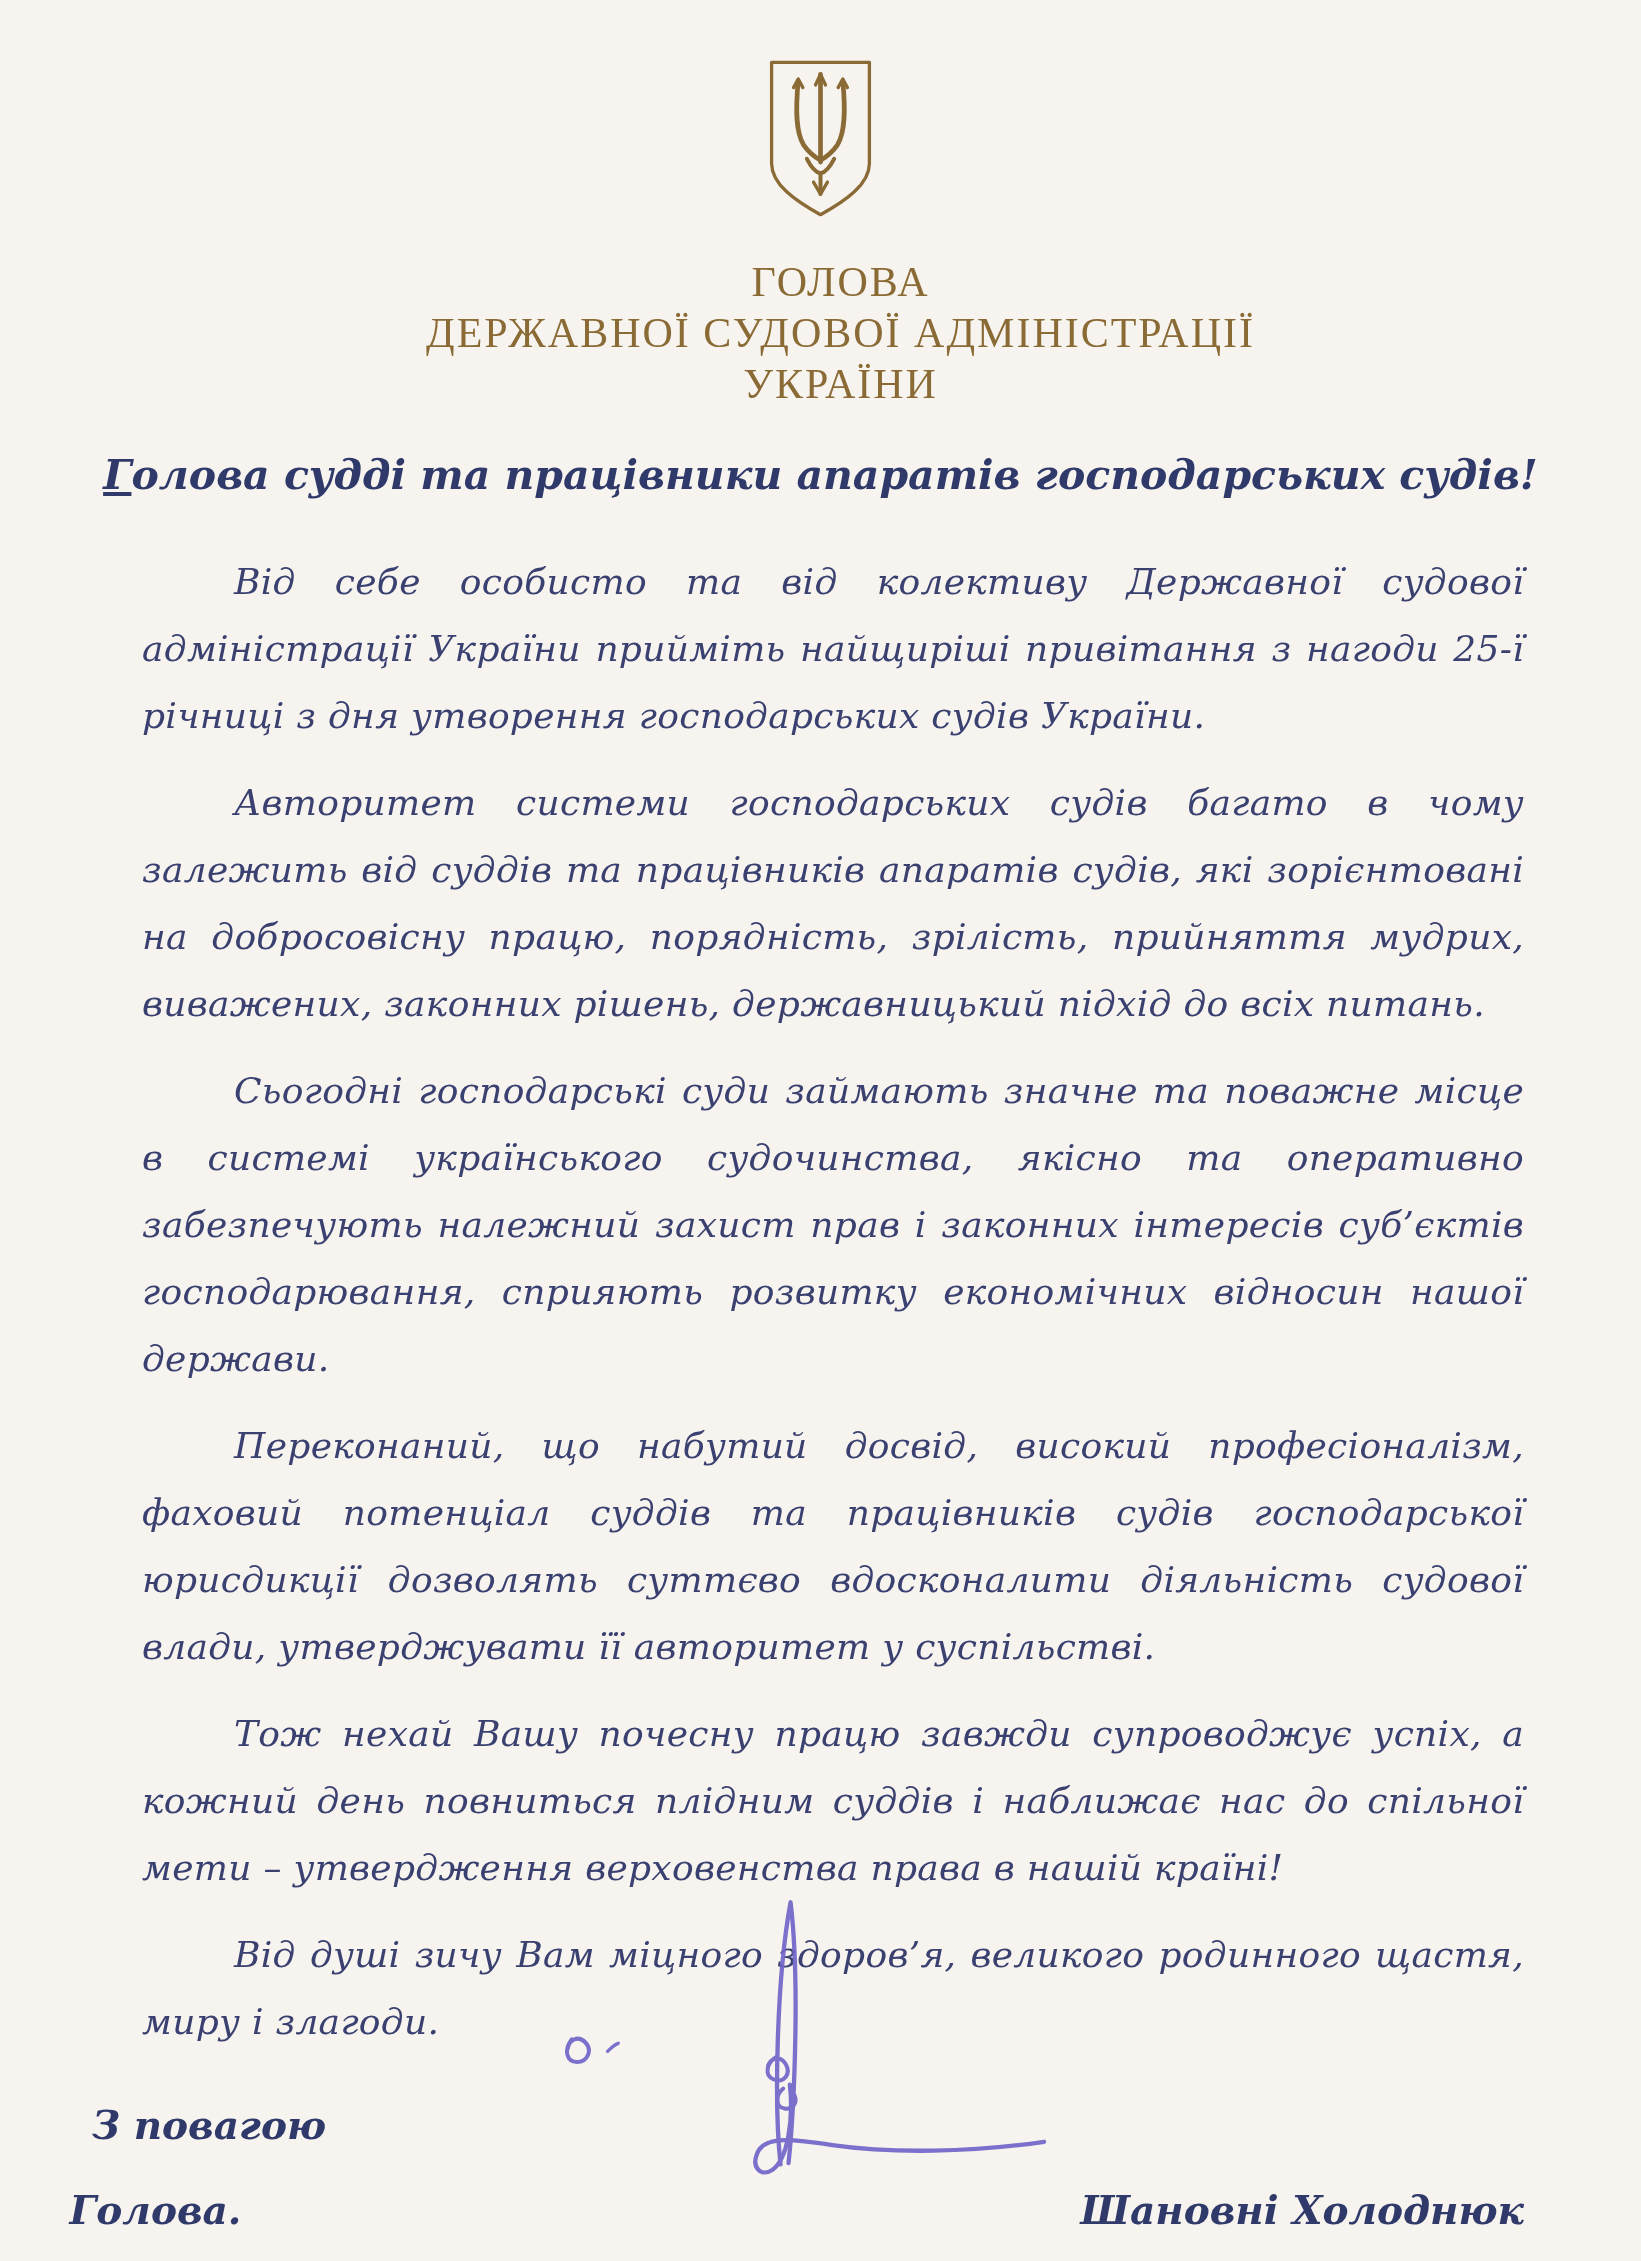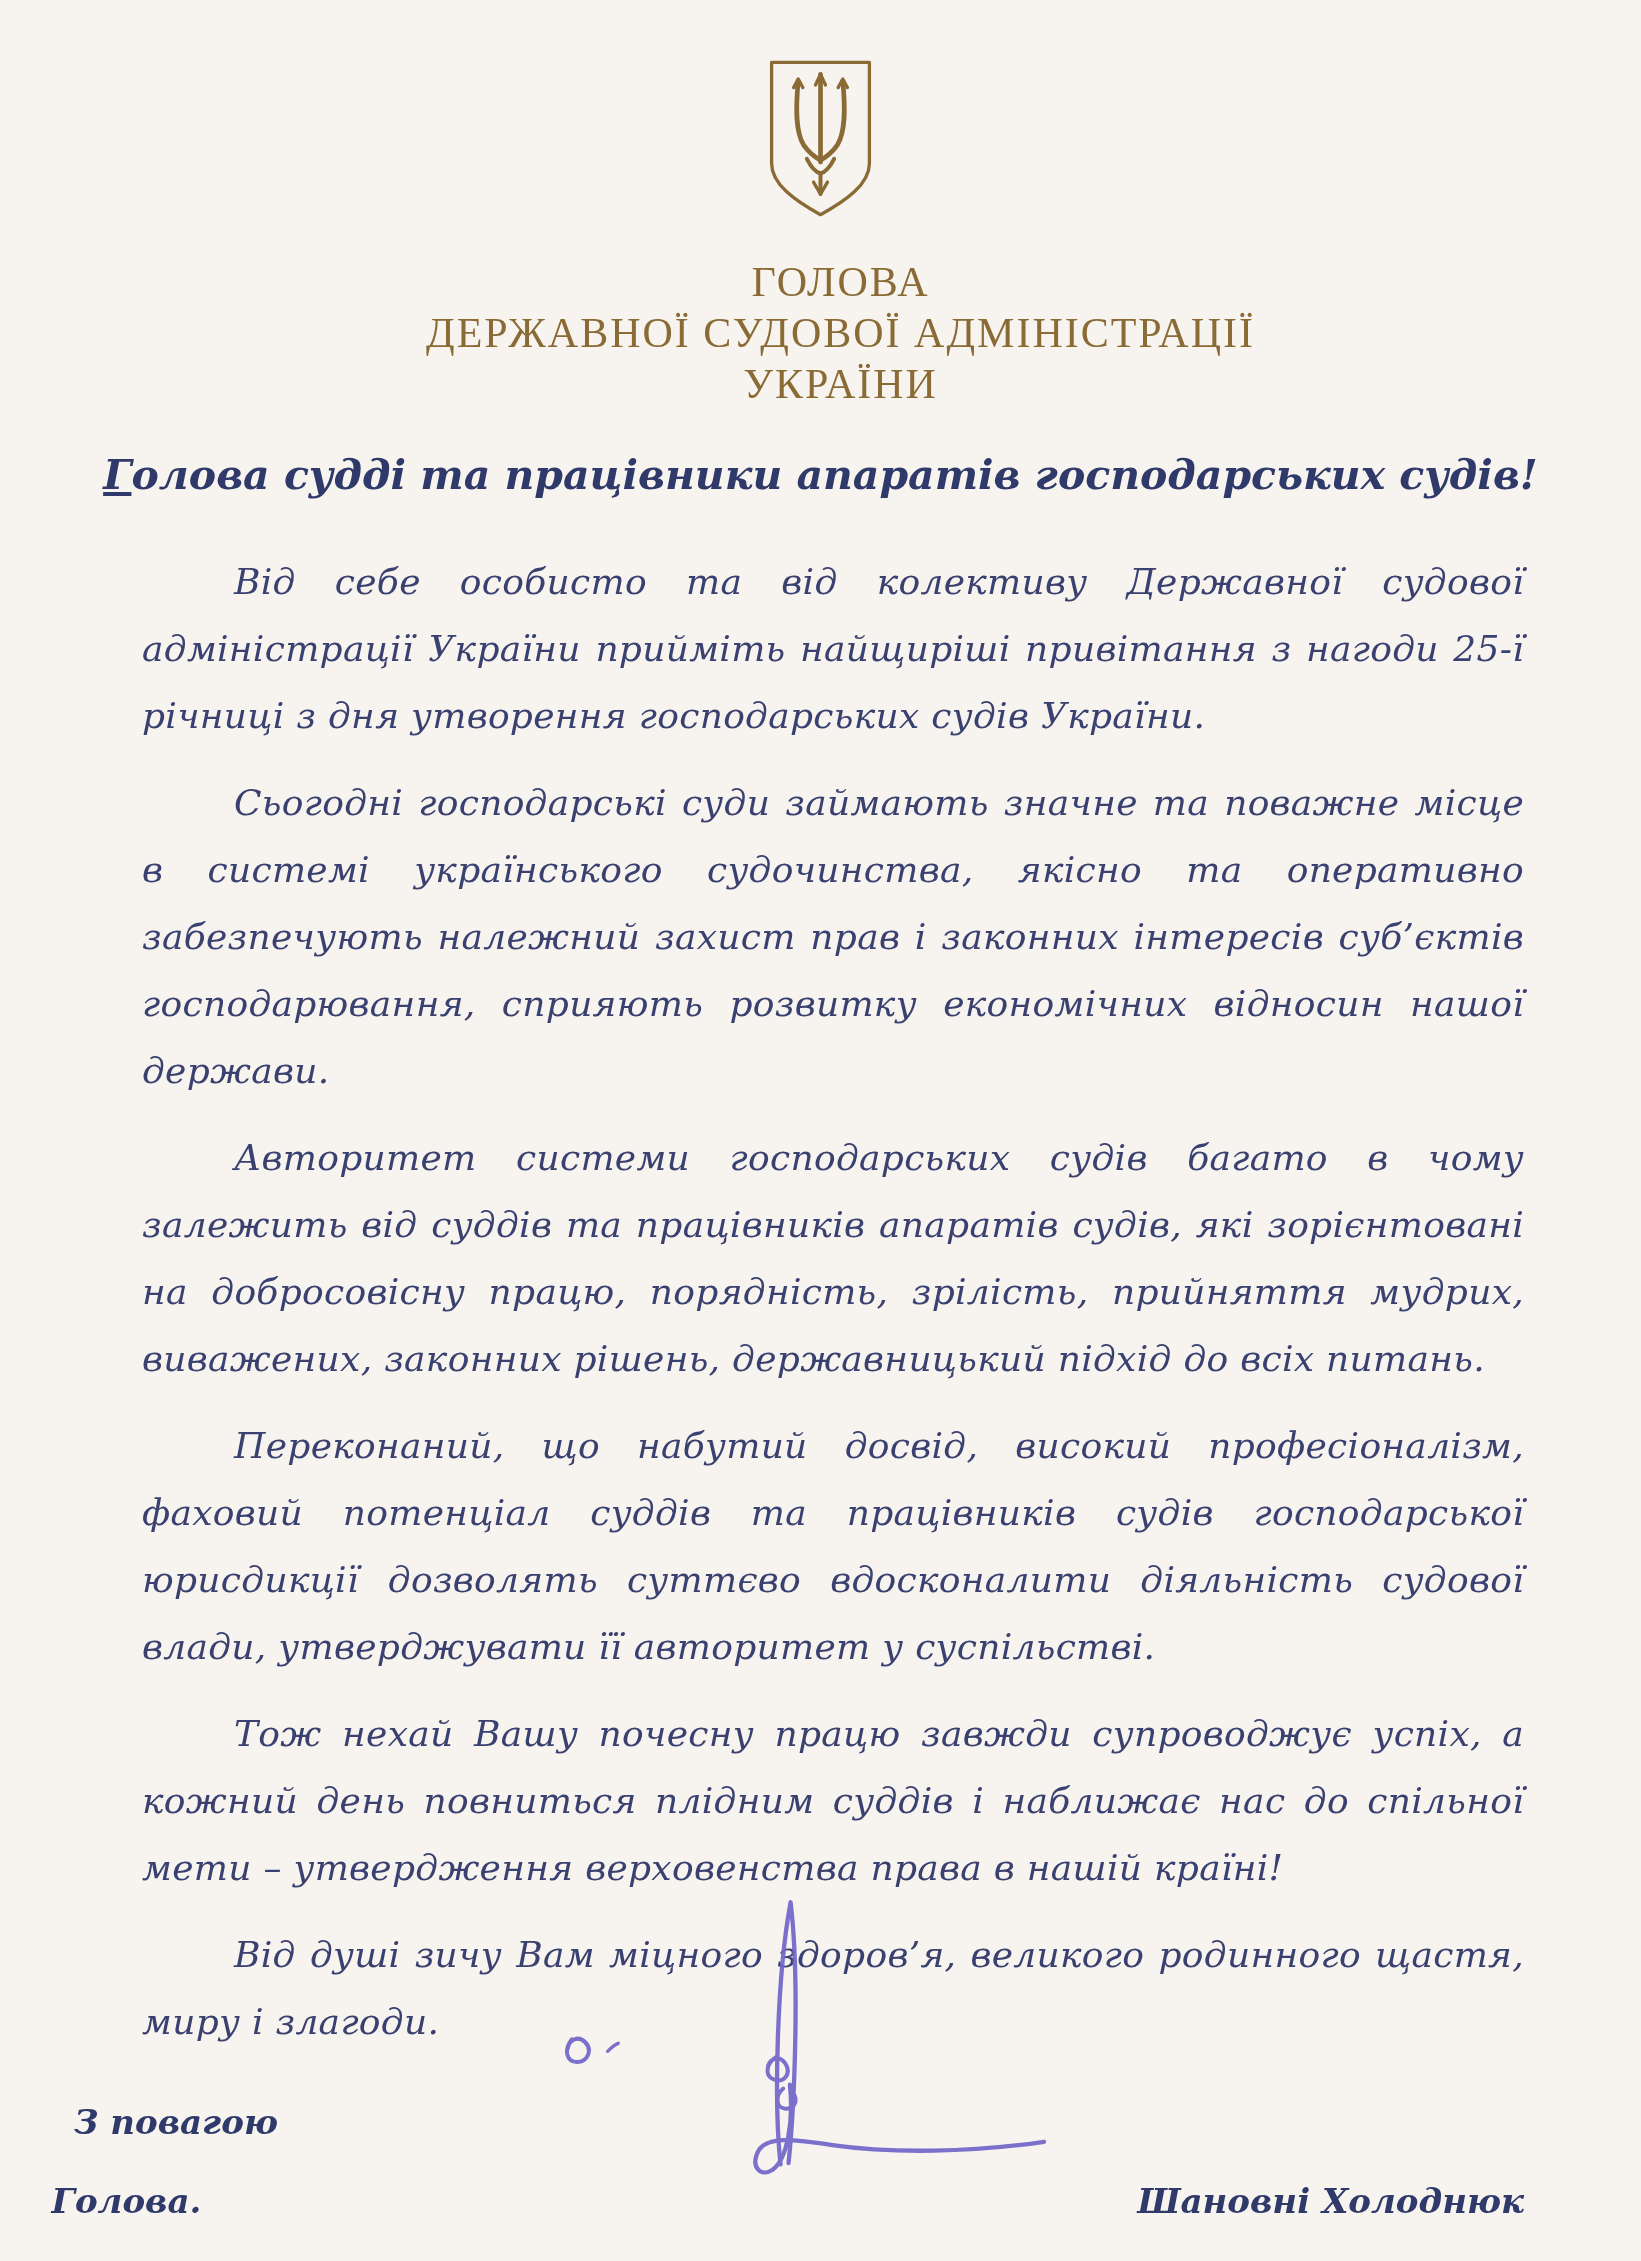--- a/index.html
+++ b/index.html
@@ -54,25 +54,25 @@
     line-height:67px;
     color:#3a4170;
     text-align:justify;
     text-indent:92px;
     letter-spacing:0.3px;
   }
   p.body-par:first-of-type{ margin-top:43px; }
   
   .closing{
     margin-top:47px;
-    padding:0 117px 0 70px;
+    padding:0 117px 0 88px;
     font-family:"DejaVu Serif", serif;
     font-style:italic;
     font-weight:bold;
-    font-size:34px;
+    font-size:39px;
     color:#2f3a6a;
   }
   .regards{ margin-left:4px; }
   .sign-row{
     display:flex;
     justify-content:space-between;
     align-items:flex-start;
     margin-top:39px;
     margin-left:-18.6px;
   }
@@ -107,22 +107,22 @@
   <div class="gold-header">
     <div>ГОЛОВА</div>
     <div>ДЕРЖАВНОЇ СУДОВОЇ АДМІНІСТРАЦІЇ</div>
     <div>УКРАЇНИ</div>
   </div>
 
   <div class="salutation">Голова судді та працівники апаратів господарських судів!</div>
 
   <div class="body-block">
     <p class="body-par">Від себе особисто та від колективу Державної судової адміністрації України прийміть найщиріші привітання з нагоди 25-ї річниці з дня утворення господарських судів України.</p>
+    <p class="body-par">Авторитет системи господарських судів багато в чому залежить від суддів та працівників апаратів судів, які зорієнтовані на добросовісну працю, порядність, зрілість, прийняття мудрих, виважених, законних рішень, державницький підхід до всіх питань.</p>
     <p class="body-par">Сьогодні господарські суди займають значне та поважне місце в системі українського судочинства, якісно та оперативно забезпечують належний захист прав і законних інтересів суб’єктів господарювання, сприяють розвитку економічних відносин нашої держави.</p>
-    <p class="body-par">Авторитет системи господарських судів багато в чому залежить від суддів та працівників апаратів судів, які зорієнтовані на добросовісну працю, порядність, зрілість, прийняття мудрих, виважених, законних рішень, державницький підхід до всіх питань.</p>
     <p class="body-par">Переконаний, що набутий досвід, високий професіоналізм, фаховий потенціал суддів та працівників судів господарської юрисдикції дозволять суттєво вдосконалити діяльність судової влади, утверджувати її авторитет у суспільстві.</p>
     <p class="body-par">Тож нехай Вашу почесну працю завжди супроводжує успіх, а кожний день повниться плідним суддів і наближає нас до спільної мети – утвердження верховенства права в нашій країні!</p>
     <p class="body-par">Від душі зичу Вам міцного здоров’я, великого родинного щастя, миру і злагоди.</p>
   </div>
 
   <div class="closing">
     <div class="regards">З повагою</div>
     <div class="sign-row">
       <div>Голова.</div>
       <div>Шановні Холоднюк</div>

